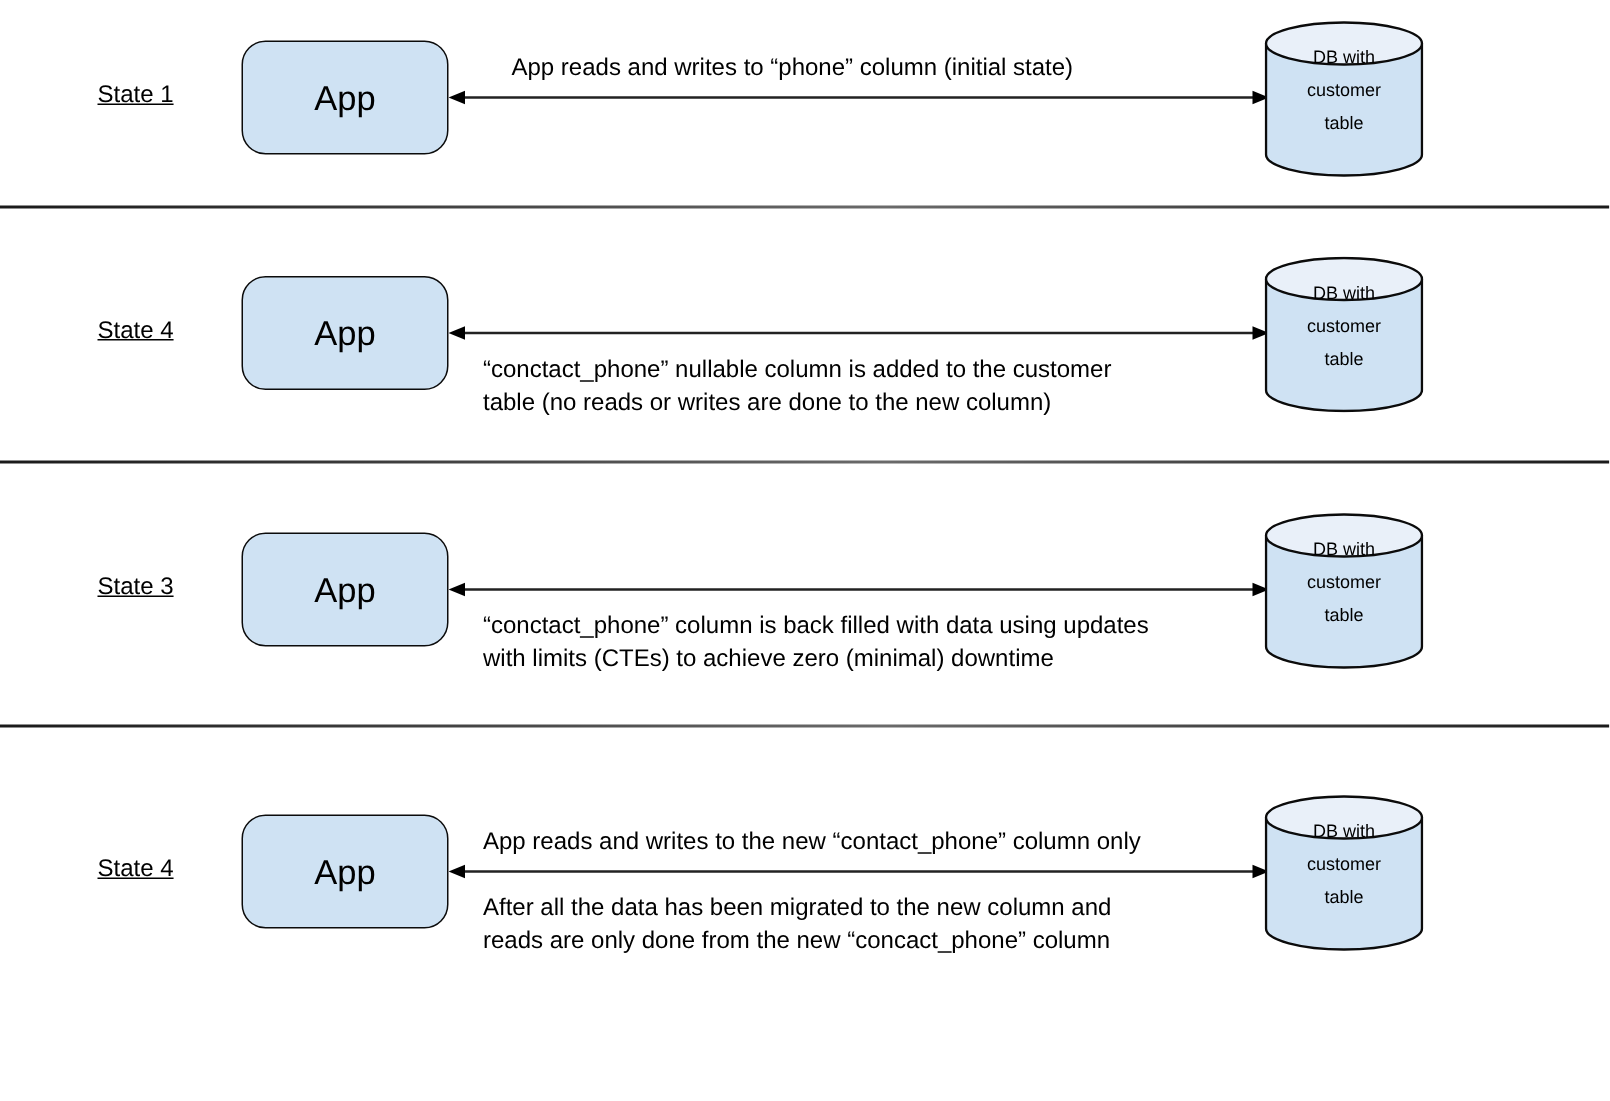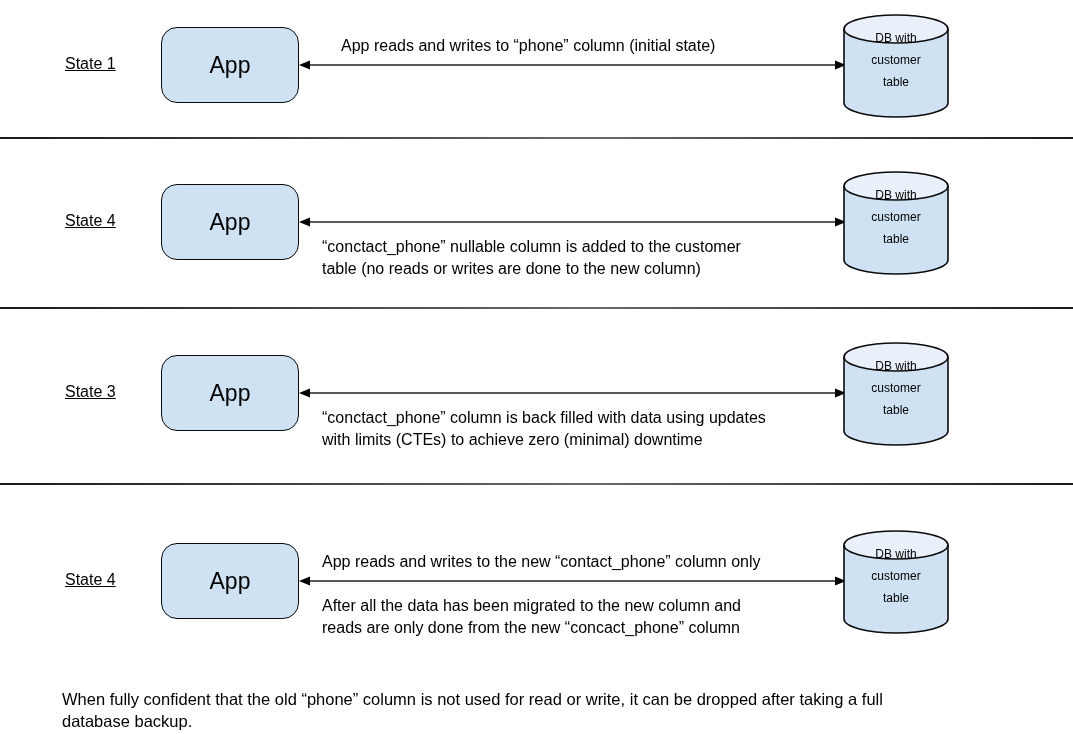--- a/index.html
+++ b/index.html
@@ -162,16 +162,14 @@
       <svg class="db-shape" viewBox="0 0 106 104">
         <path class="db-body" d="M1 15 v74 a52 14 0 0 0 104 0 v-74"></path>
         <ellipse class="db-top" cx="53" cy="15" rx="52" ry="14"></ellipse>
       </svg>
       <div class="db-text">DB with
 customer
 table</div>
     </div>
   </section>
 
-  <div class="footer">When fully confident that the old “phone” column is not used for read or write, it can be dropped after taking a full
-database backup.</div>
 
 </div>
 
 </body></html>

